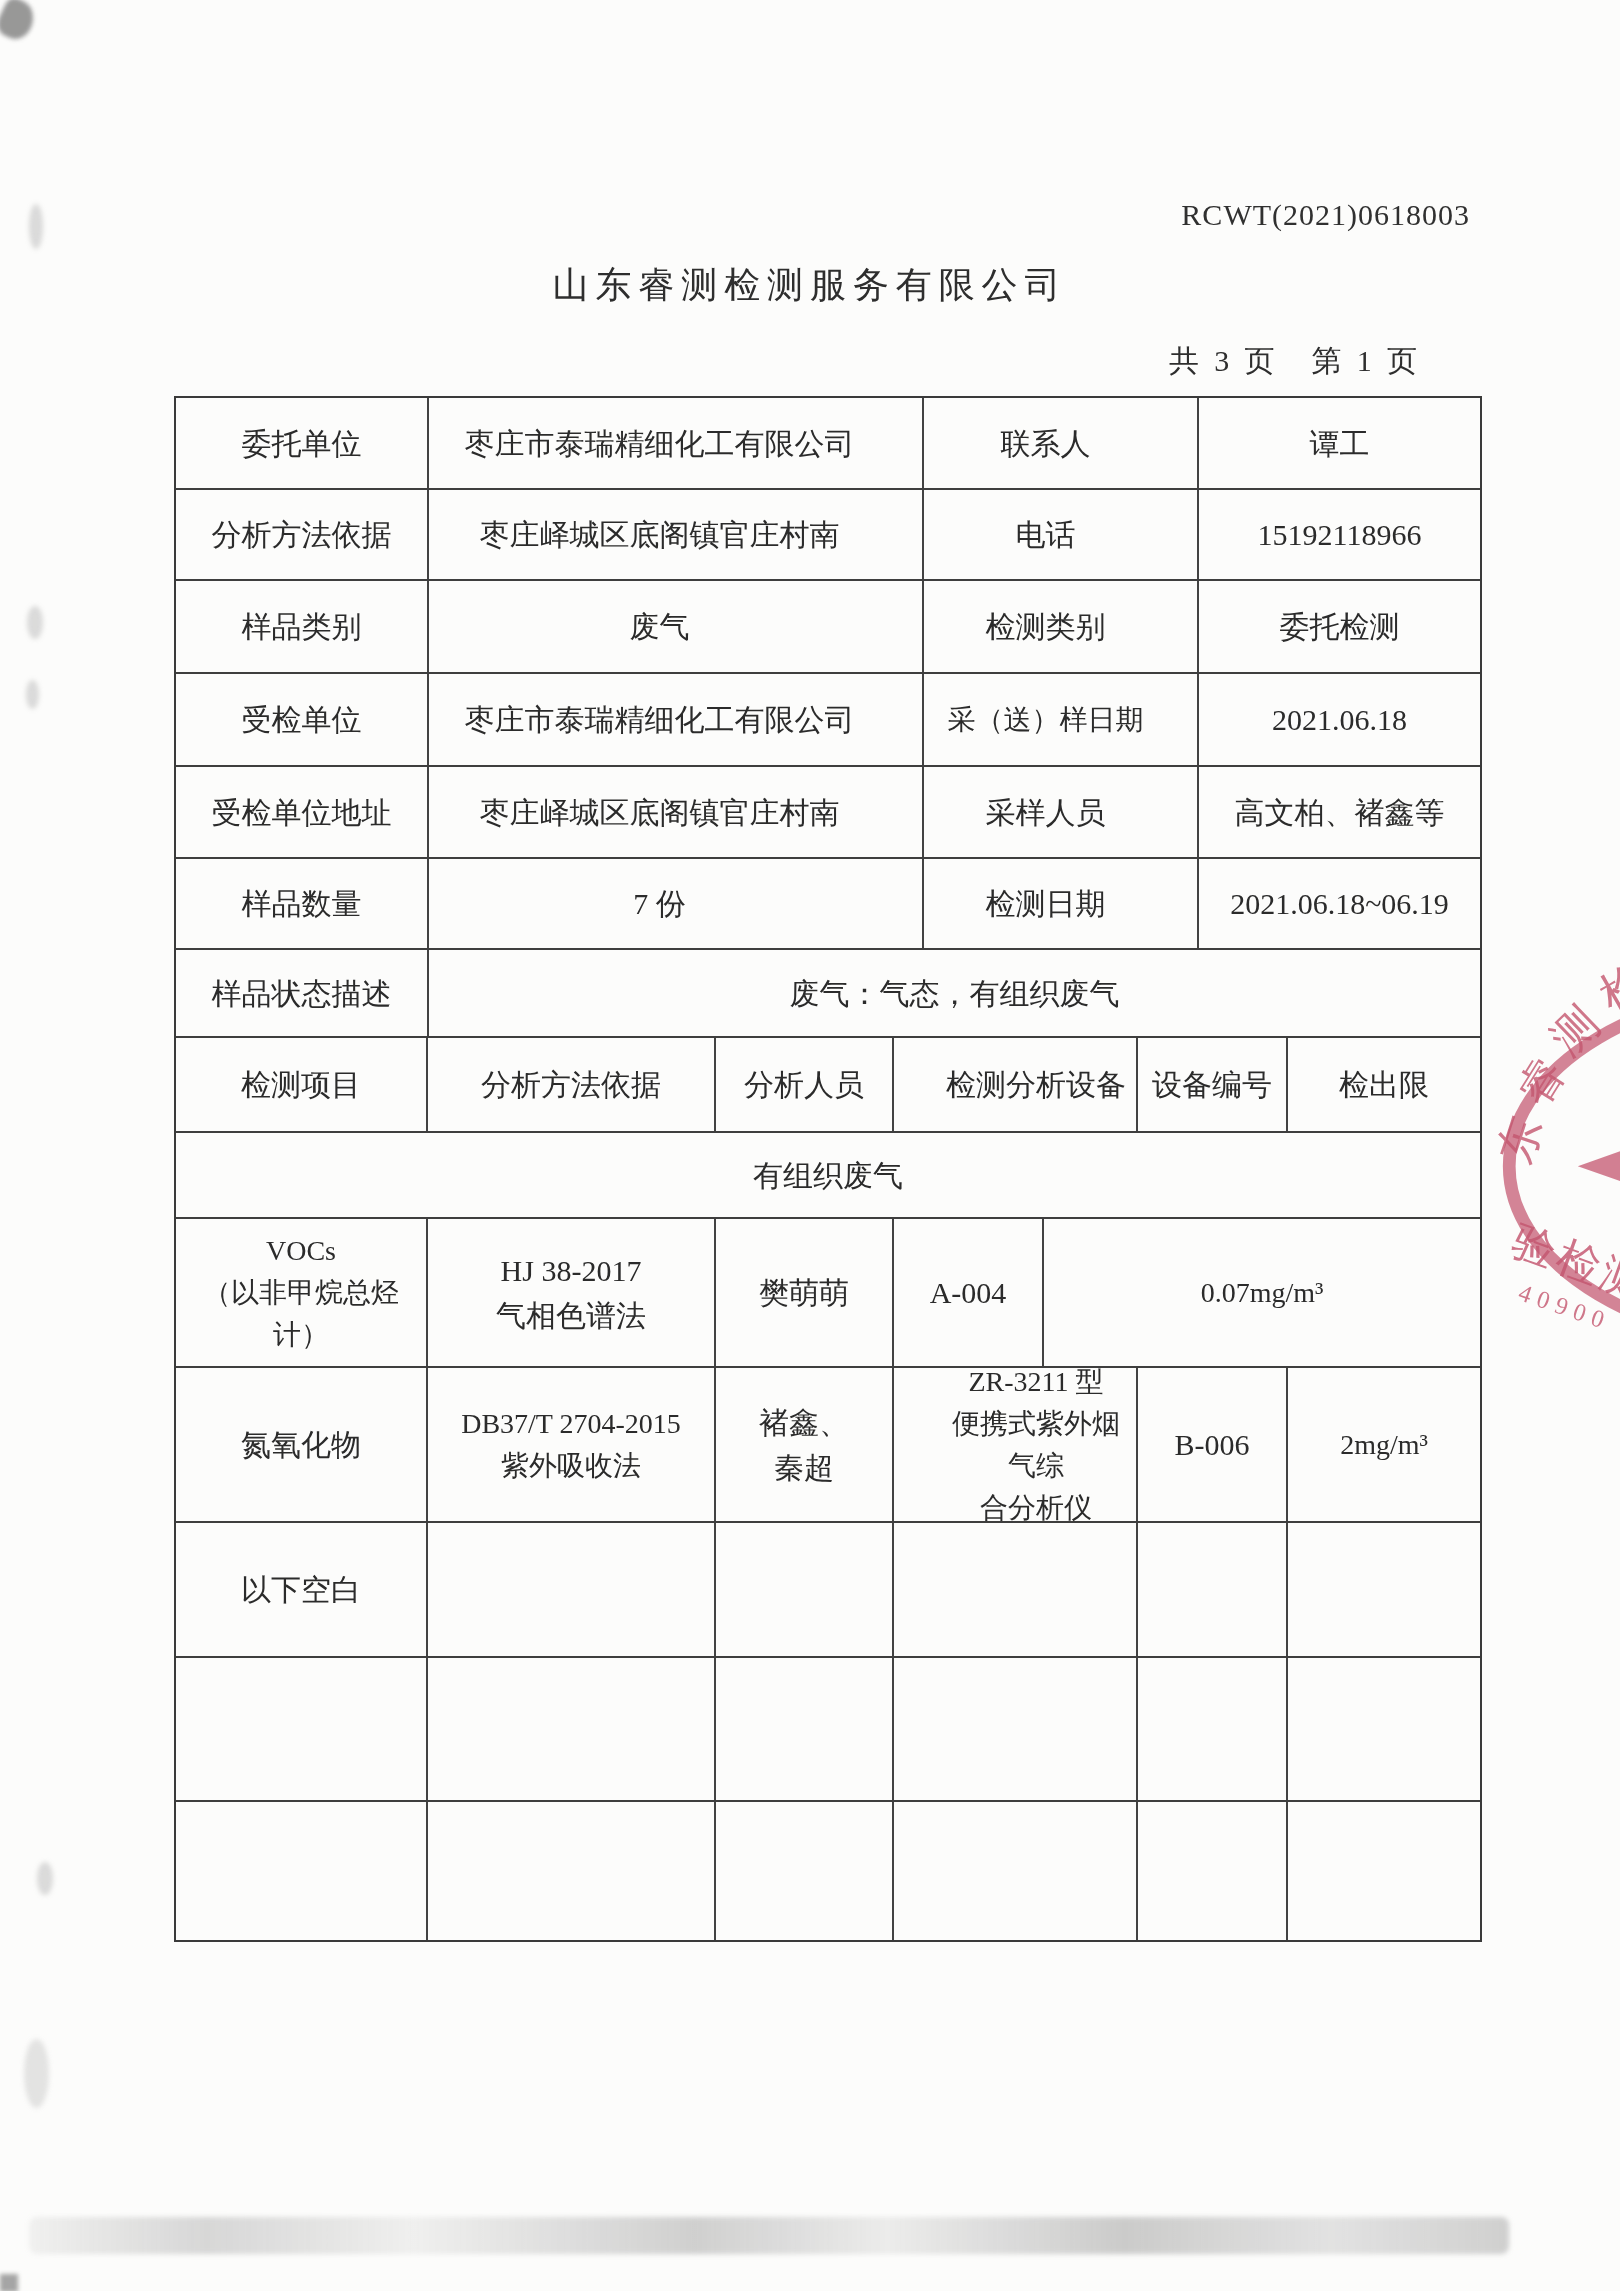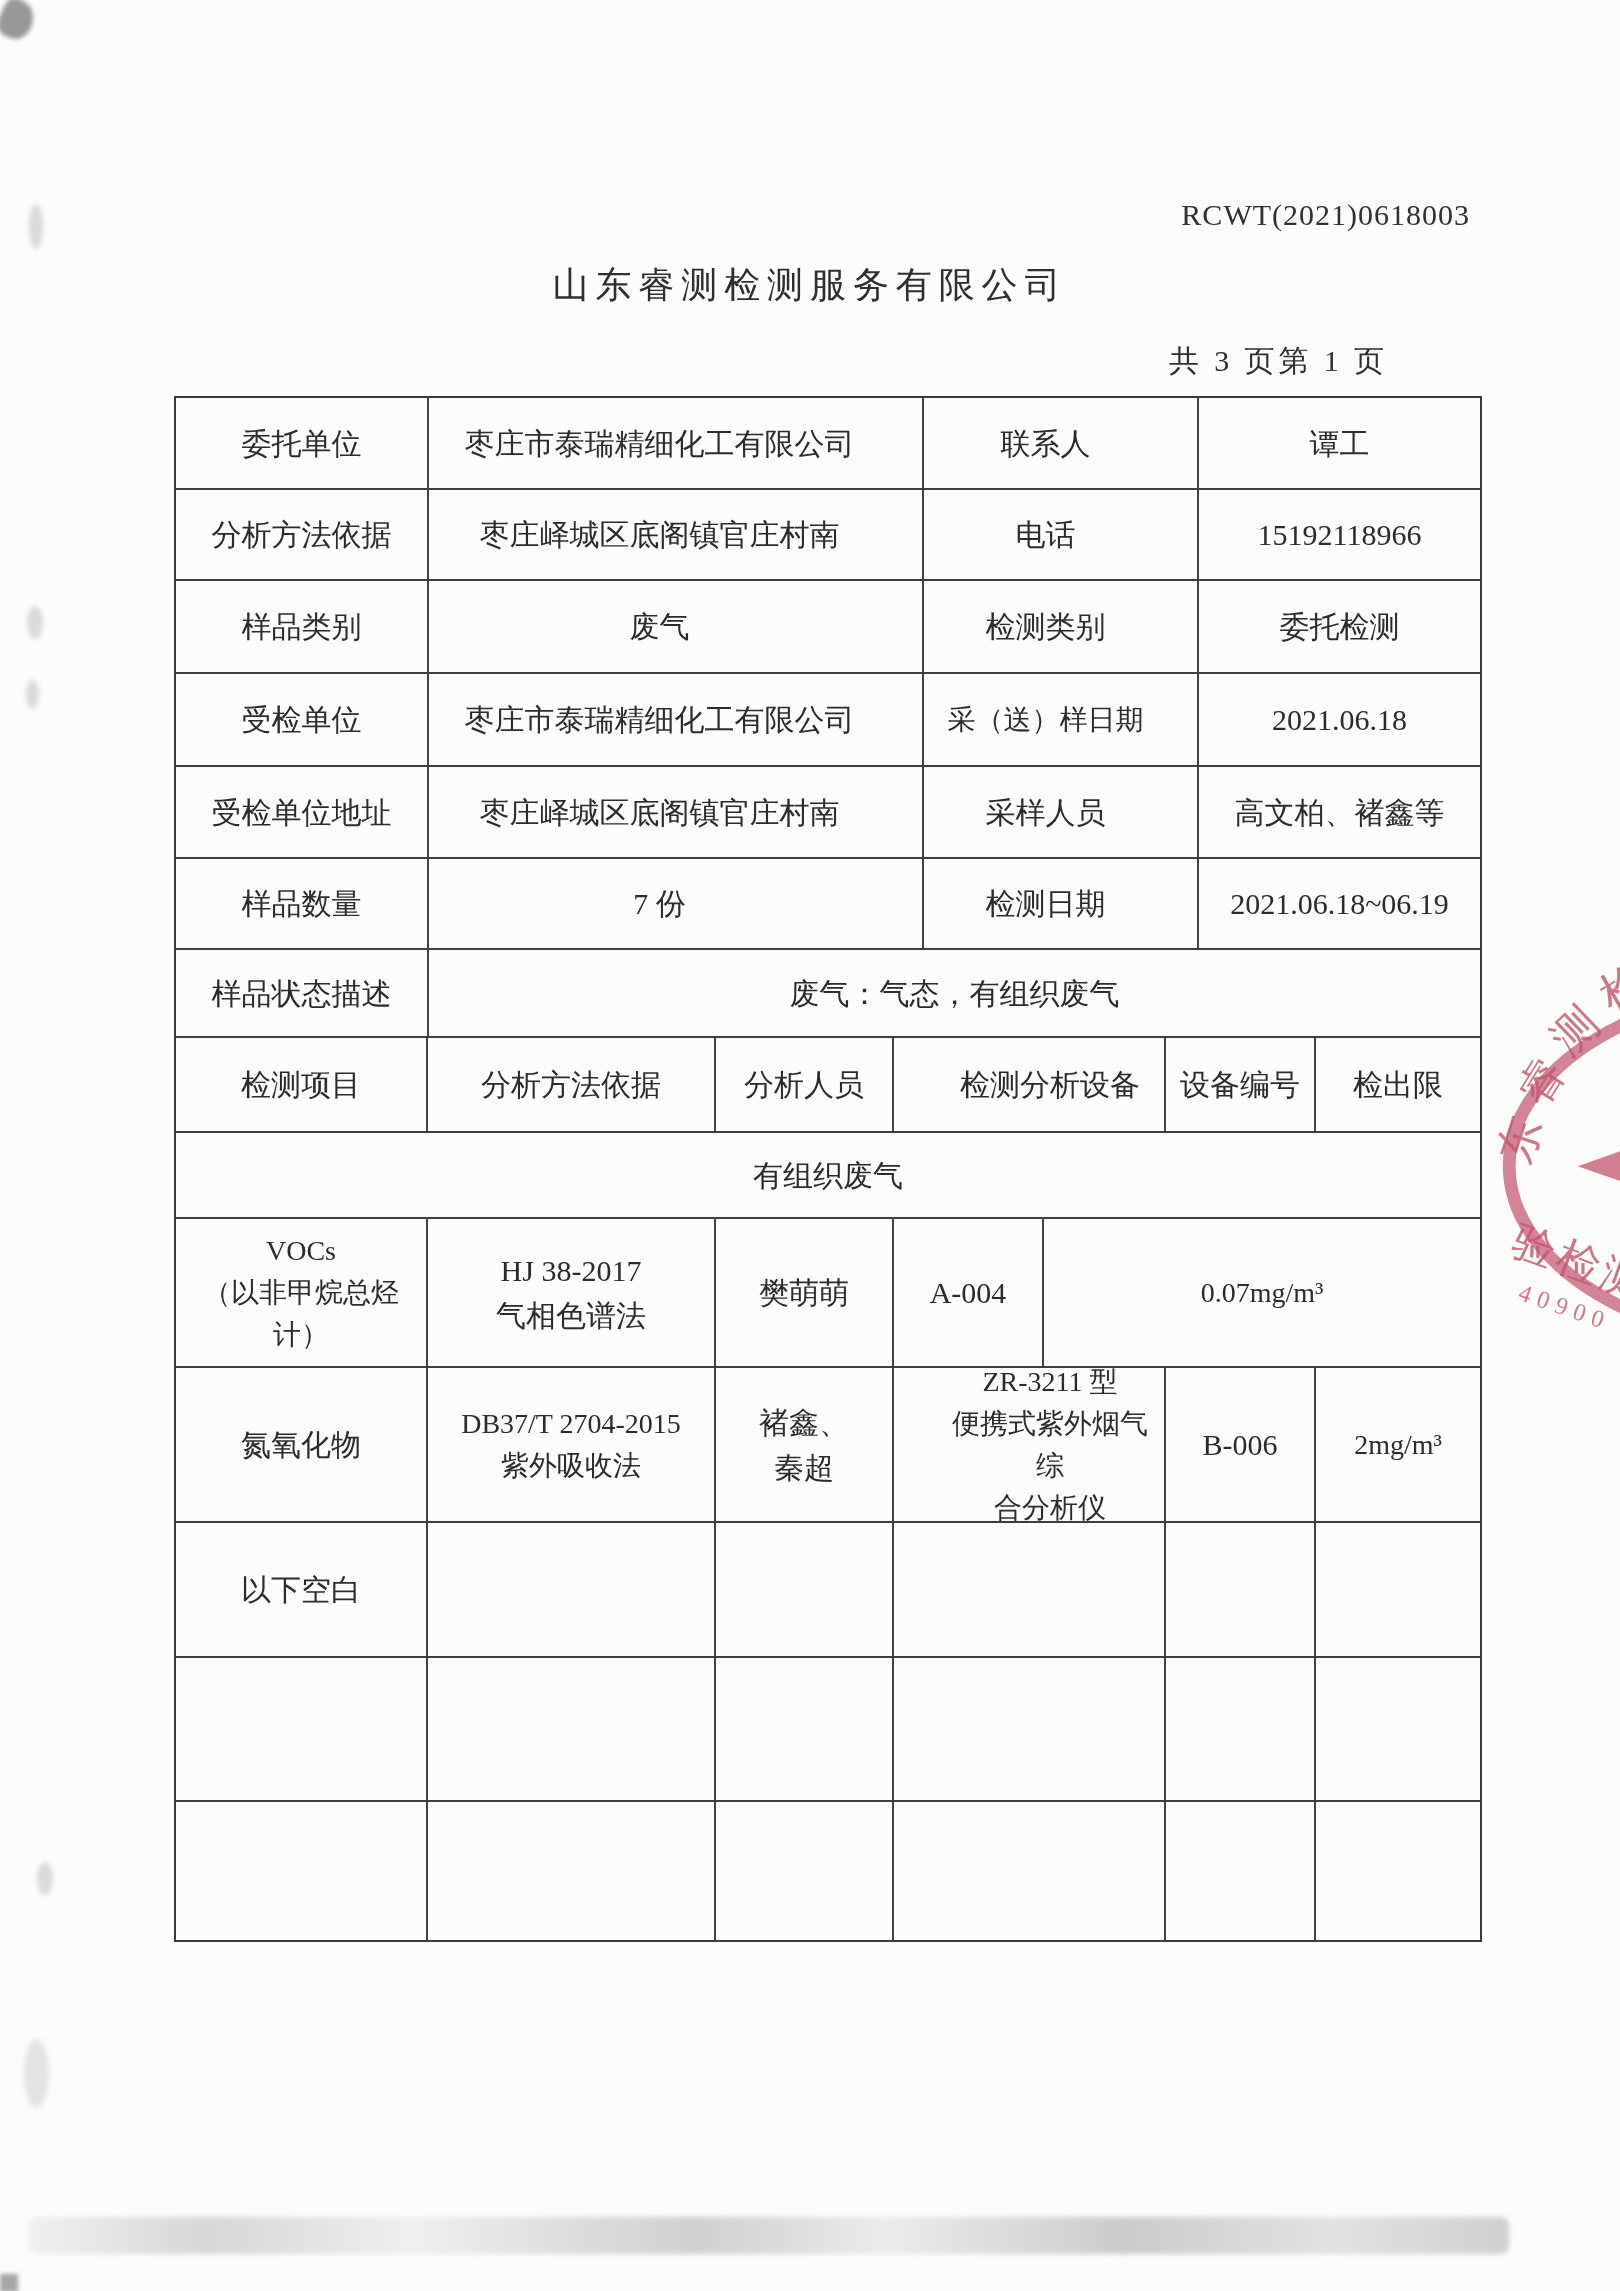--- a/index.html
+++ b/index.html
@@ -24,21 +24,21 @@
   }
   .report-title{
     position:absolute;top:318px;left:0;width:1620px;
     text-align:center;font-size:51px;font-weight:bold;
     letter-spacing:2px;word-spacing:37px;color:#222;
   }
   .page-info{
     position:absolute;top:341px;left:1169px;
     font-size:30px;color:#2e2e2e;white-space:nowrap;
   }
-  .page-info .pg{letter-spacing:3.9px;}
+  .page-info .pg{margin-right:33px;letter-spacing:3.9px;}
   .page-info .pg:last-child{margin-right:0;}
 
   
   .report-table{
     position:absolute;left:174px;top:396px;width:1308px;
     box-sizing:border-box;border:2.9px solid #3a3a3a;
     background:transparent;
   }
   .trow{display:flex;box-sizing:border-box;border-top:2px solid #3e3e3e;}
   .trow.first{border-top:none;}
@@ -49,21 +49,21 @@
     font-size:30px;line-height:1.5;color:#2b2b2b;
     padding:3.9px 5.9px;
   }
   .c.nb{border-left:none;}
   
   .aw1{width:251px;}.aw2{width:463px;}.aw3{width:245px;margin-left:32px;}.aw4{flex:1;margin-left:30px;}
   
   .bw1{width:251px;}.bw2{flex:1;}
   
   .d1{width:250px;}.d2{width:288px;}.d3{width:178px;}
-  .d4{width:272px;padding-left:48px;}.d5{width:150px;}.d6{flex:1;}
+  .d4{width:244px;padding-left:48px;}.d5{width:150px;}.d6{flex:1;}
   .small{font-size:28px;}
 
   
   .stamp{position:absolute;left:1468px;top:933px;width:152px;height:431px;pointer-events:none;}
 
   
   .artifact{position:absolute;background:rgba(120,120,120,.25);filter:blur(2.9px);border-radius:50%;}
   .art-corner{left:21.6px;top:5.9px;width:33px;height:39px;background:rgba(70,70,70,.55);border-radius:30% 60% 50% 40%;filter:blur(2px);transform:rotate(25deg);}
   .art-1{left:29px;top:204px;width:13.7px;height:45px;}
   .art-2{left:27.4px;top:606px;width:15.7px;height:33px;}

